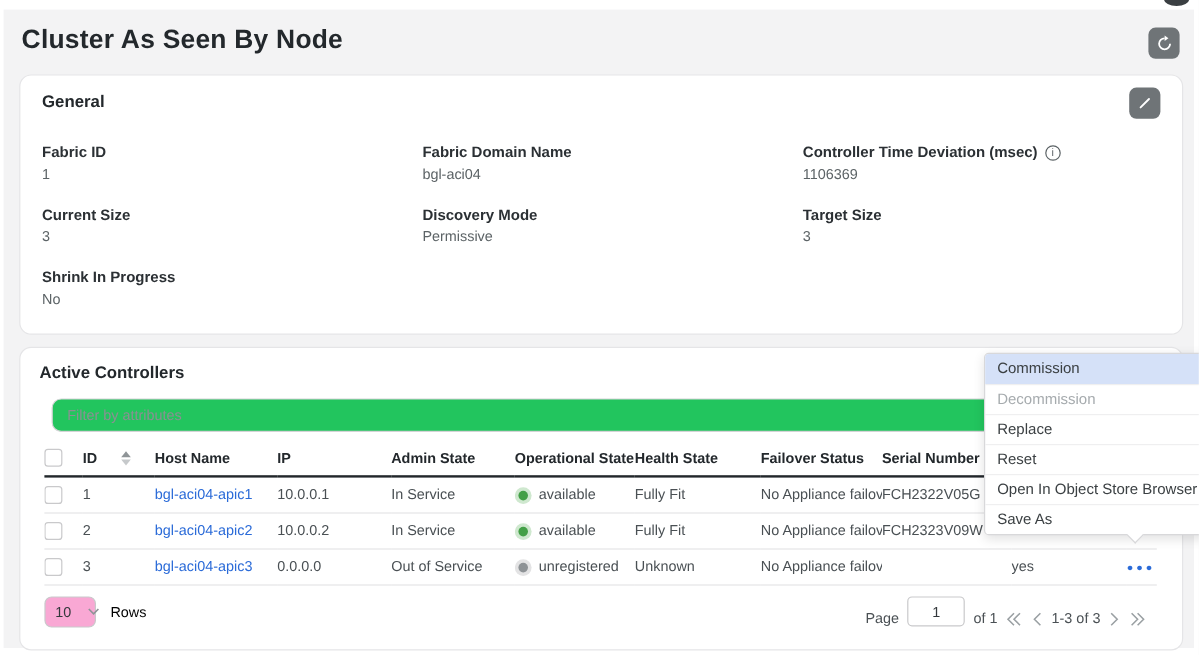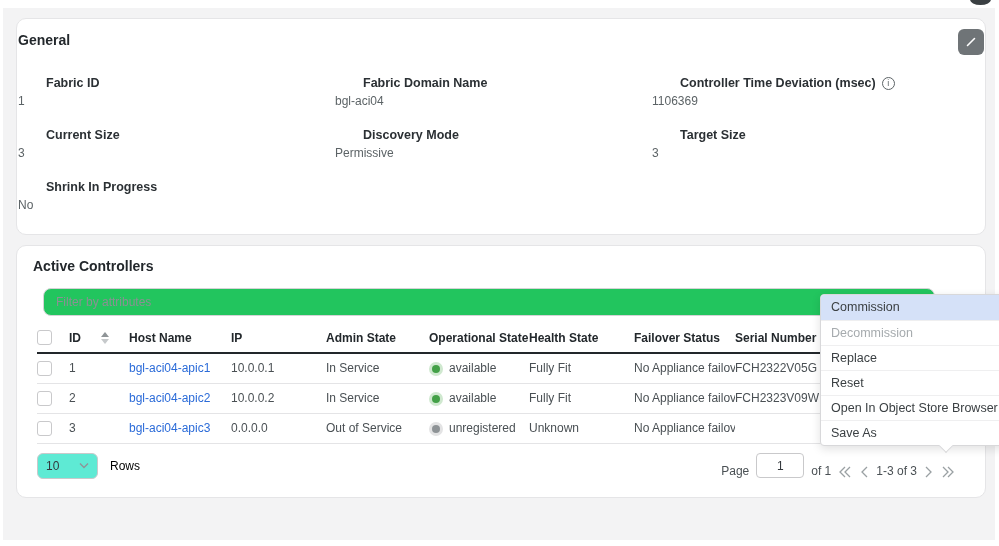--- a/index.html
+++ b/index.html
@@ -27,33 +27,33 @@
   }
   .refresh-btn { position: absolute; top: 15px; right: 12px; }
   .top-artifact {
     position: absolute; left: 970px; top: -6px; width: 21px; height: 11px;
     background: #3a3f42; border-radius: 50%;
   }
   
   .panel {
     background: #fff; border: 1px solid #e5e5e7; border-radius: 10px;
   }
-  .panel-general { padding: 13px 1px 2px; position: relative; }
+  .panel-general { padding: 13px 18px 2px; position: relative; }
   .panel-head { display: flex; align-items: flex-start; }
   .panel-title { margin: 0; font-size: 14px; font-weight: 700; color: #23282c; }
   .edit-btn { margin-left: auto; margin-top: -3px; }
 
   .fields {
     margin-top: 21px;
     display: grid; grid-template-columns: 317px 317px 1fr;
   }
   .field { margin-bottom: 20px; }
   .field-label {
     display: flex; align-items: center; gap: 6px;
-    font-size: 12.5px; font-weight: 700; color: #2b3034; margin-left: 28px;
+    font-size: 12.5px; font-weight: 700; color: #2b3034;
   }
   .field-value { margin-top: 4px; font-size: 12px; color: #5c6366; }
   .info-ic {
     width: 13px; height: 13px; border: 1px solid #5c6366; border-radius: 50%;
     display: inline-flex; align-items: center; justify-content: center;
     font-size: 9px; color: #5c6366; font-weight: 400; line-height: 1;
   }
   
   .panel-controllers { margin-top: 10px; padding: 12px 16px 0; min-height: 253px; }
   .filter-input {
@@ -91,21 +91,21 @@
     margin-right: 9px; margin-left: 3px; vertical-align: -1px;
   }
   .dot-green { background: #43a047; box-shadow: 0 0 0 3px #cfe8cf; }
   .dot-gray  { background: #8e9396; box-shadow: 0 0 0 3px #e3e3e4; }
   .ellipsis-btn {
     color: #2b6bd8; font-size: 9px; letter-spacing: 2.5px; cursor: pointer; font-weight: 700;
   }
   
   .pager { display: flex; align-items: center; margin: 9px 2px 0 4px; padding-bottom: 14px; }
   .rows-select {
-    width: 61px; height: 26px; border: 1px solid #c9c9cb; border-radius: 6px; background: #5eead4;
+    width: 43px; height: 26px; border: 1px solid #c9c9cb; border-radius: 6px; background: #f9a8d4;
     display: inline-flex; align-items: center; padding: 0 8px; gap: 14px; cursor: pointer;
     font-size: 12px; color: #33383c;
   }
   .rows-label { margin-left: 12px; font-size: 12px; color: #000000; }
   .pager-right { margin-left: auto; display: flex; align-items: flex-end; gap: 7px; font-size: 12px; color: #4a5054; padding-right: 12px; }
   .page-input {
     width: 48px; height: 25px; border: 1px solid #c9c9cb; border-radius: 4px;
     text-align: center; font-size: 12px; color: #33383c; background: #fff;
     font-family: "Liberation Sans", sans-serif; outline: none;
   }
@@ -127,20 +127,21 @@
     position: absolute; bottom: -6px; left: 120px; width: 10px; height: 10px;
     background: #fff; transform: rotate(45deg);
     border-right: 1px solid #d8d8da; border-bottom: 1px solid #d8d8da;
   }
 </style>
 </head>
 <body>
 
 <div class="page">
 
+  <h1 class="page-h1">Cluster As Seen By Node</h1>
   <button class="icon-btn refresh-btn">
     <span style="display:inline-flex">
       <svg width="15" height="15" viewBox="0 0 16 16">
           <path d="M12.9 8 A4.9 4.9 0 1 1 8 3.1" stroke="#fff" stroke-width="1.6" fill="none"></path>
           <polygon points="8,0.6 11.4,3.1 8,5.6" fill="#fff"></polygon>
         </svg>
     </span>
   </button>
 
   <section class="panel panel-general">

